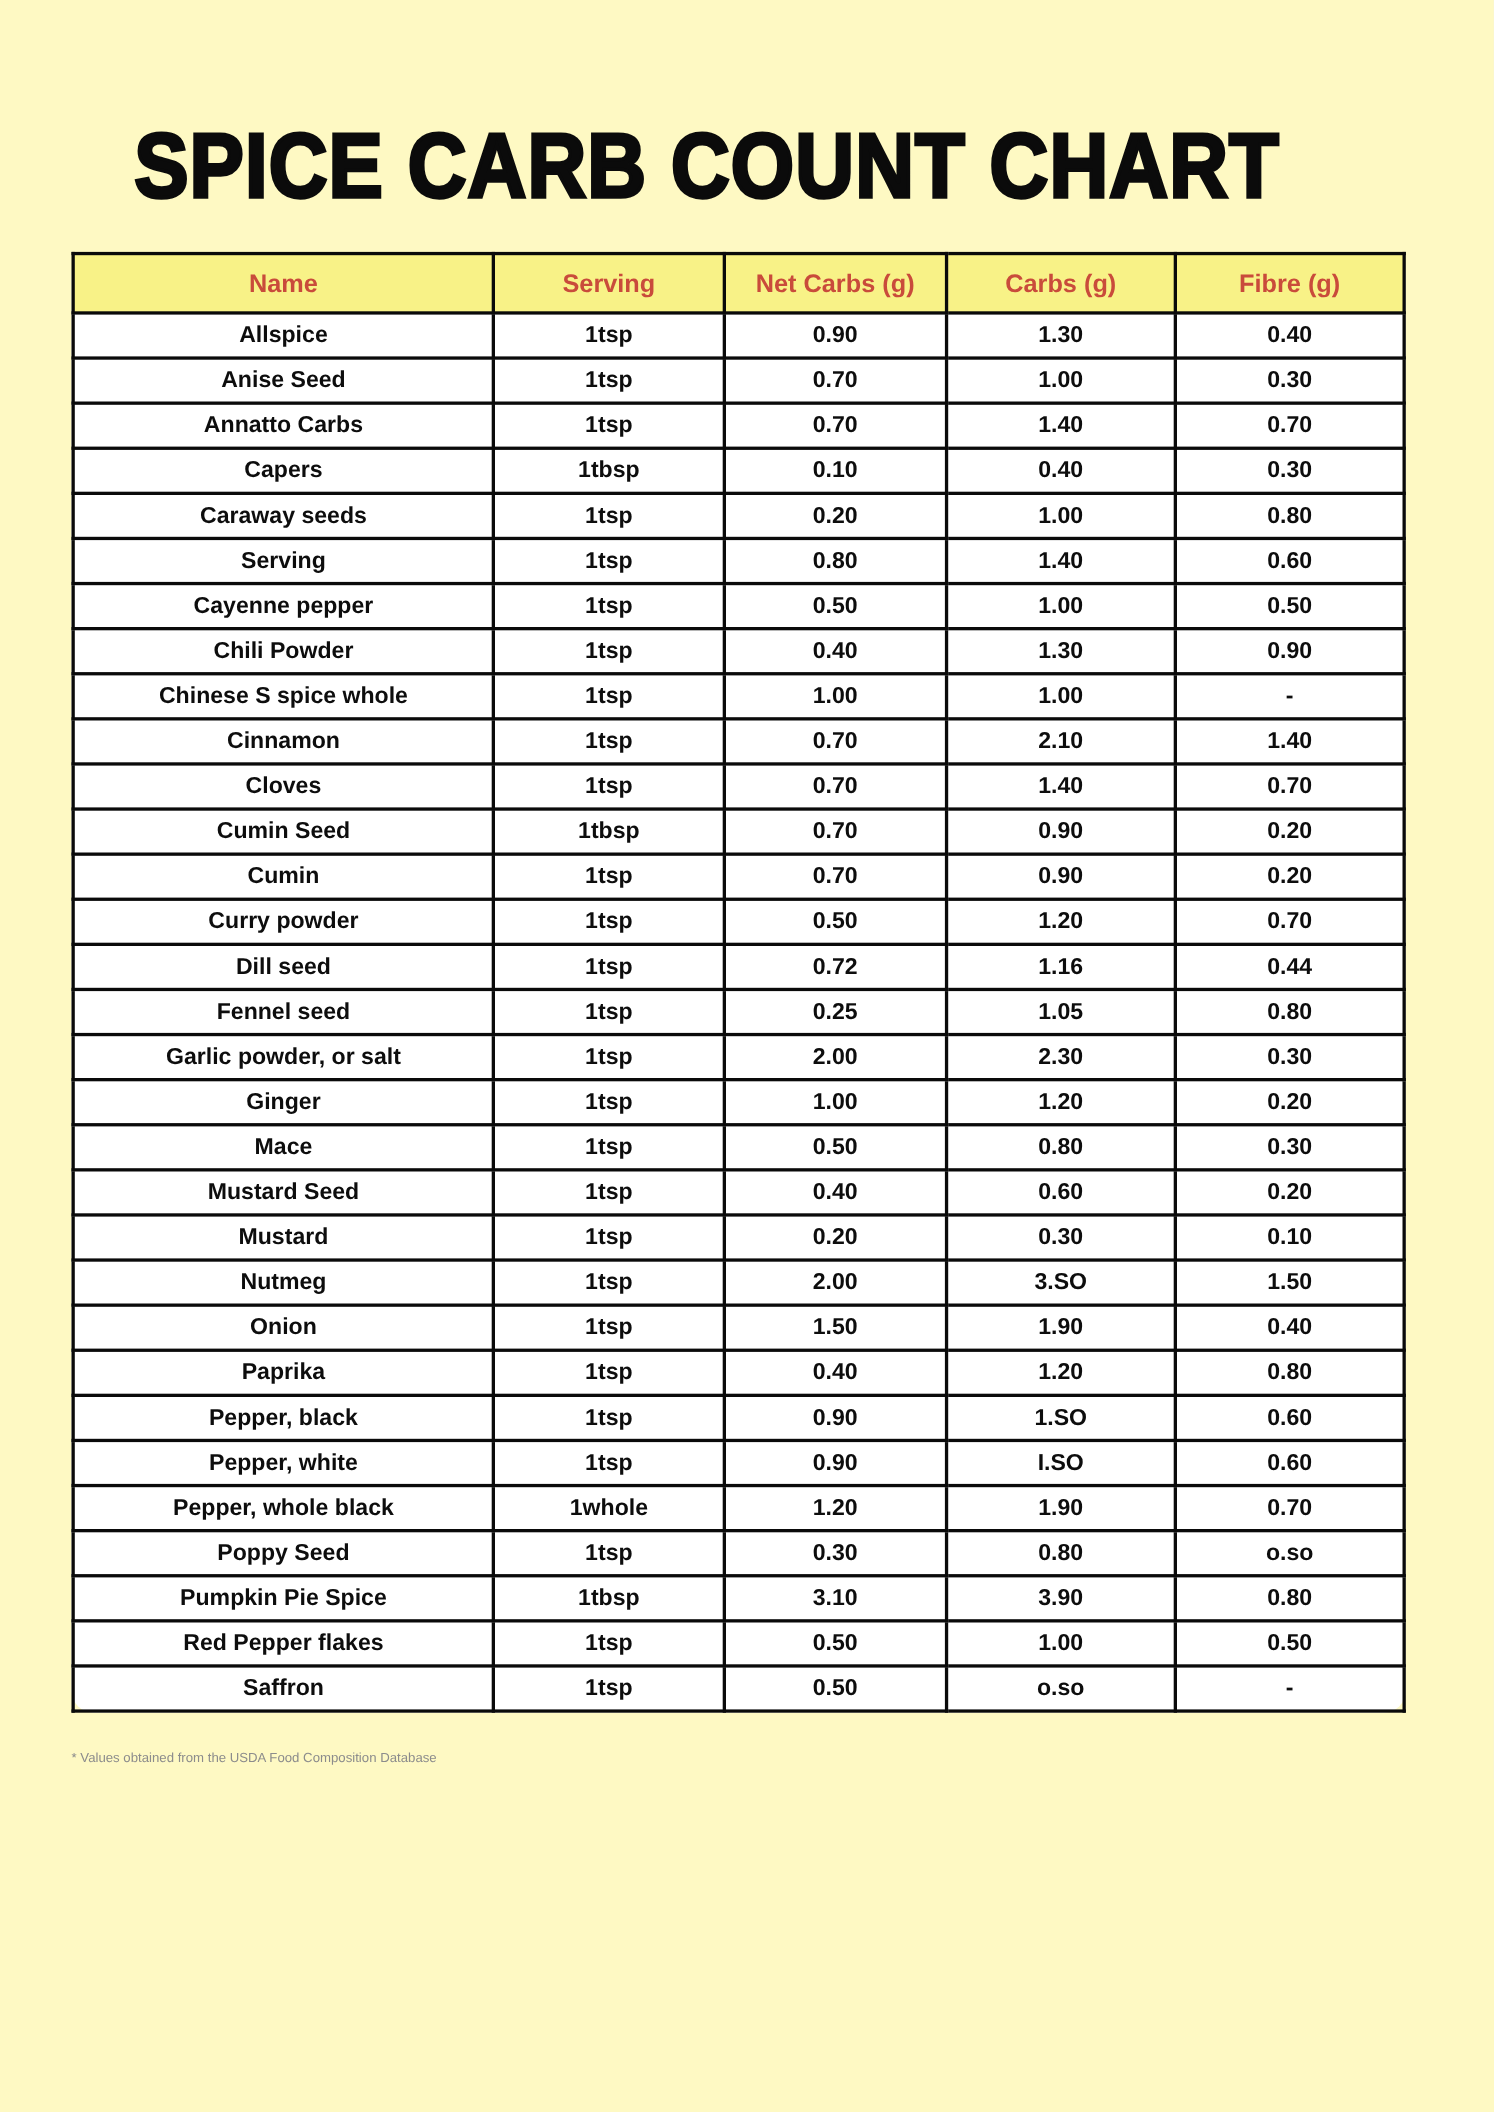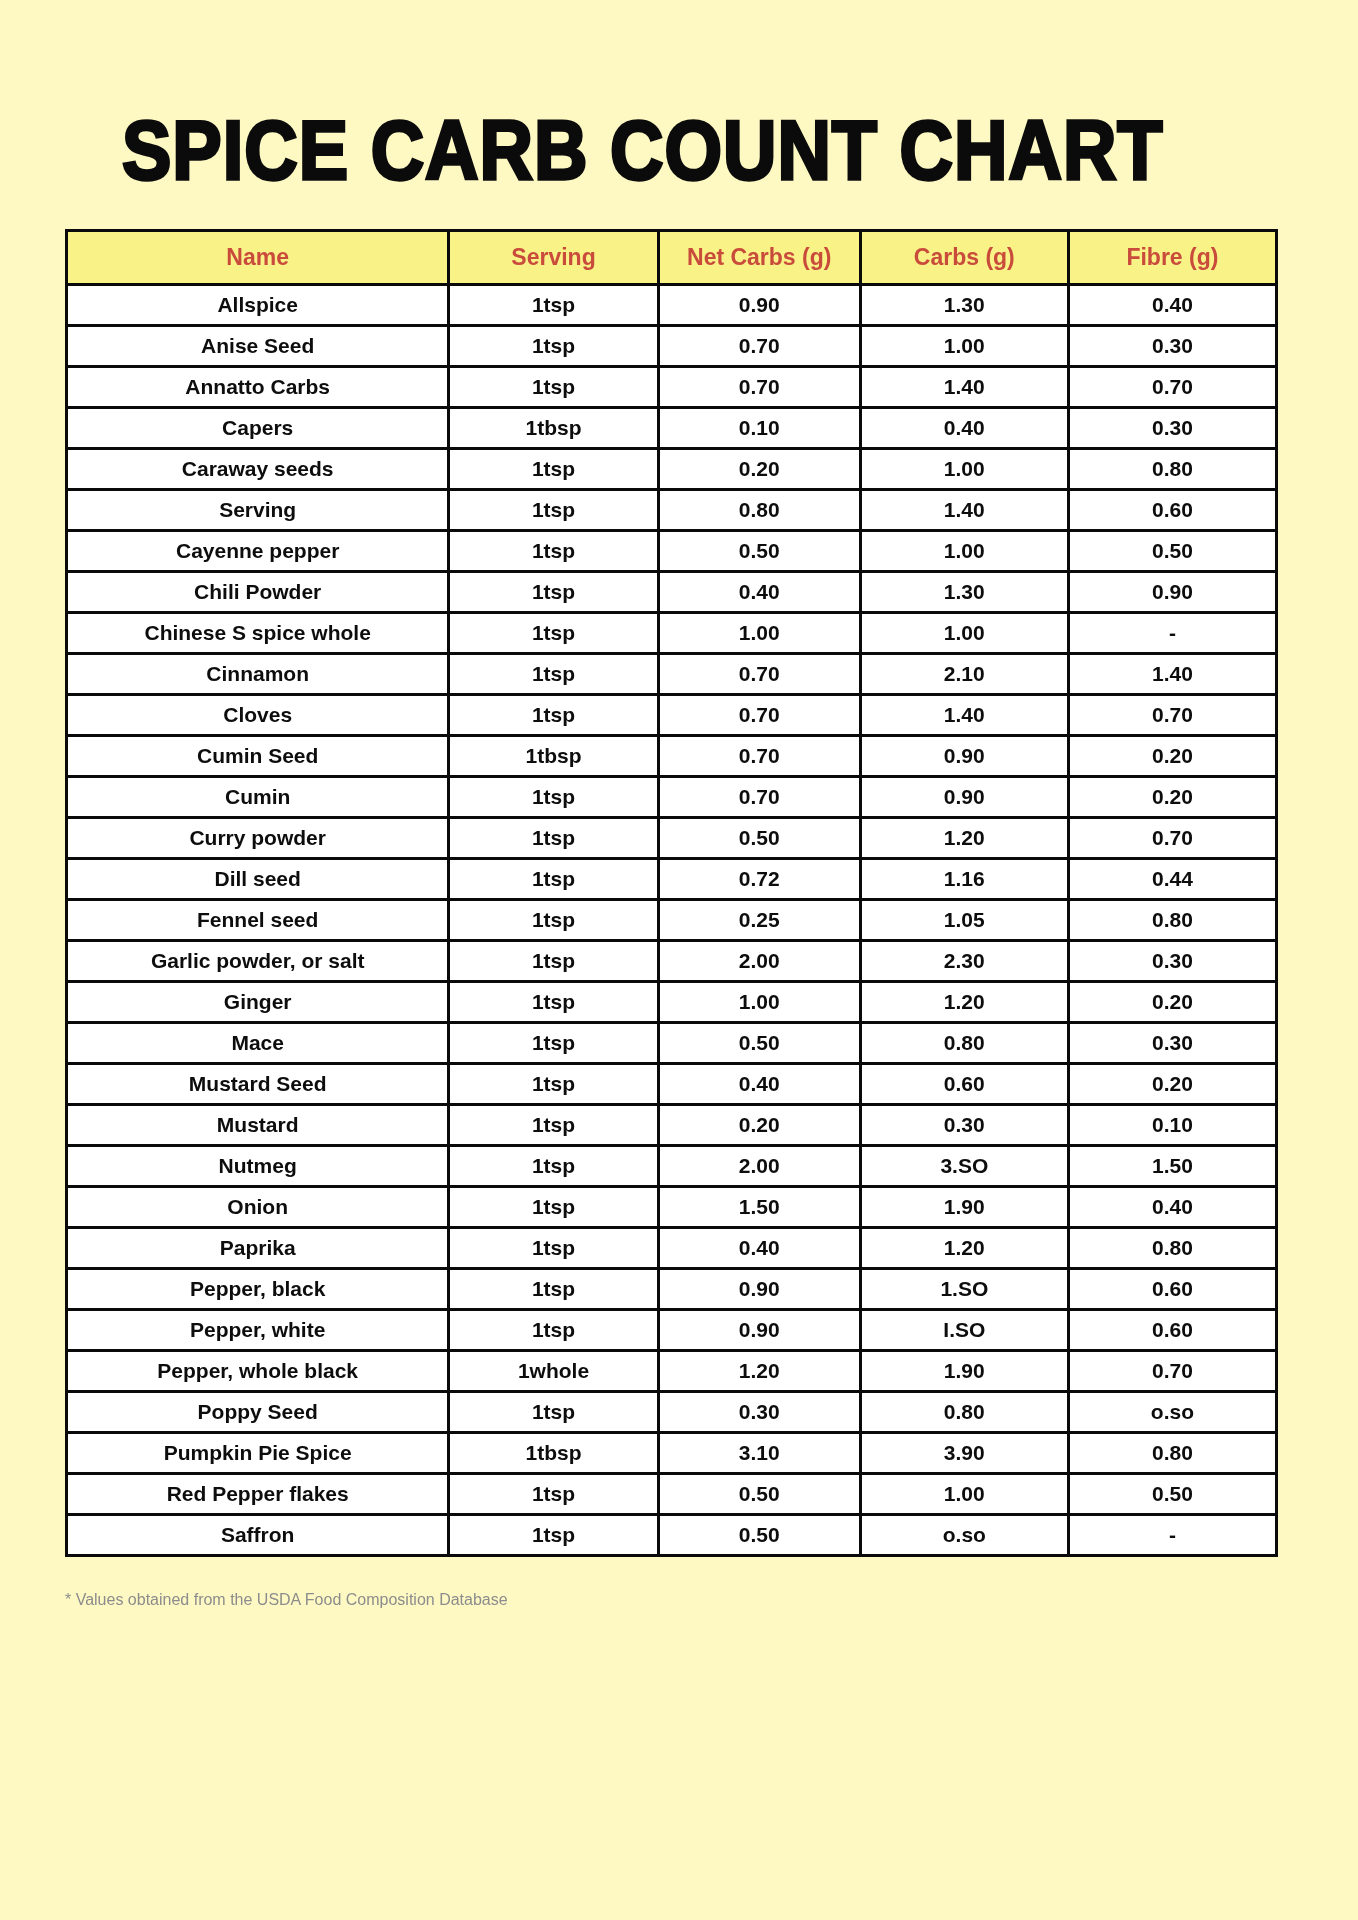--- a/index.html
+++ b/index.html
@@ -36,20 +36,21 @@
     transform: scaleY(1.12);
     transform-origin: top left;
   }
   table.carb-table {
     border-collapse: collapse;
     table-layout: fixed;
     width: 1213px;
     margin-left: 65px;
     margin-top: 52px;
     background: #ffffff;
+    border-radius: 20px;
   }
   table.carb-table, table.carb-table th, table.carb-table td {
     border: 3px solid var(--border);
   }
   table.carb-table th {
     height: 54px;
     background: var(--header-bg);
     color: var(--header-text);
     font-size: 23px;
     font-weight: bold;
@@ -68,21 +69,21 @@
     white-space: nowrap;
   }
   col.c-name     { width: 31.6%; }
   col.c-serving  { width: 17.3%; }
   col.c-netcarbs { width: 16.7%; }
   col.c-carbs    { width: 17.2%; }
   col.c-fibre    { width: 17.2%; }
   .footnote {
     margin-left: 65px;
     margin-top: 34px;
-    font-size: 16px;
+    font-size: 12px;
     font-weight: normal;
     color: var(--footnote-text);
   }
 </style>
 </head>
 <body>
 
 <div class="page">
   <h1 class="page-title">SPICE CARB COUNT CHART</h1>
 

